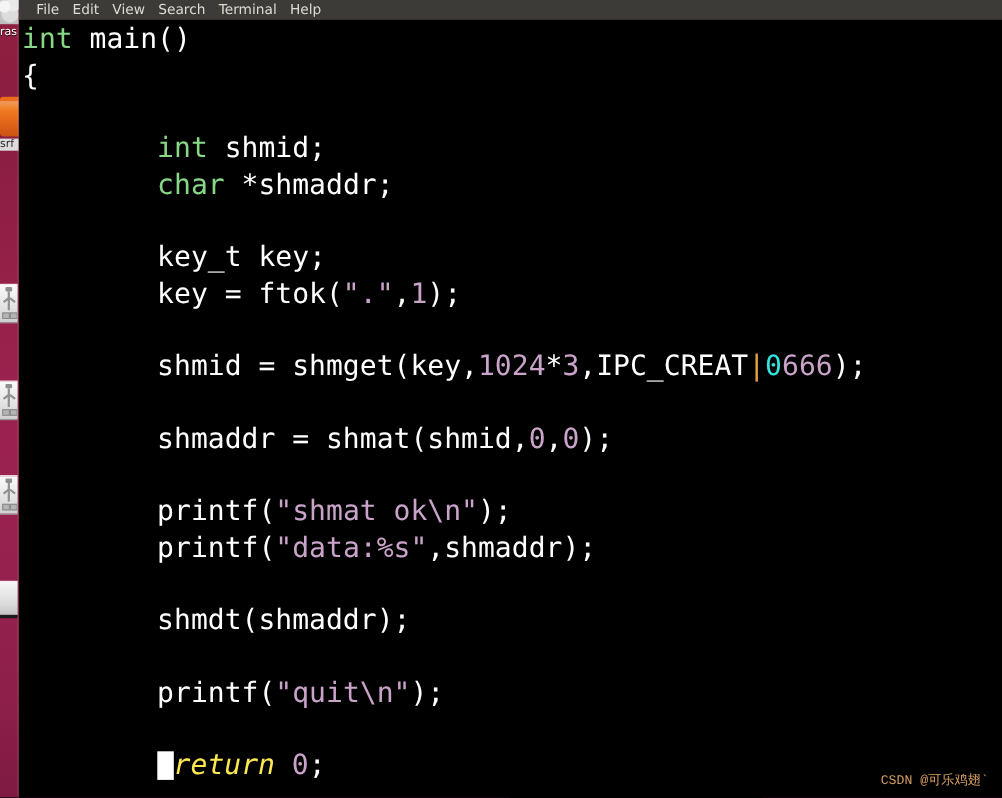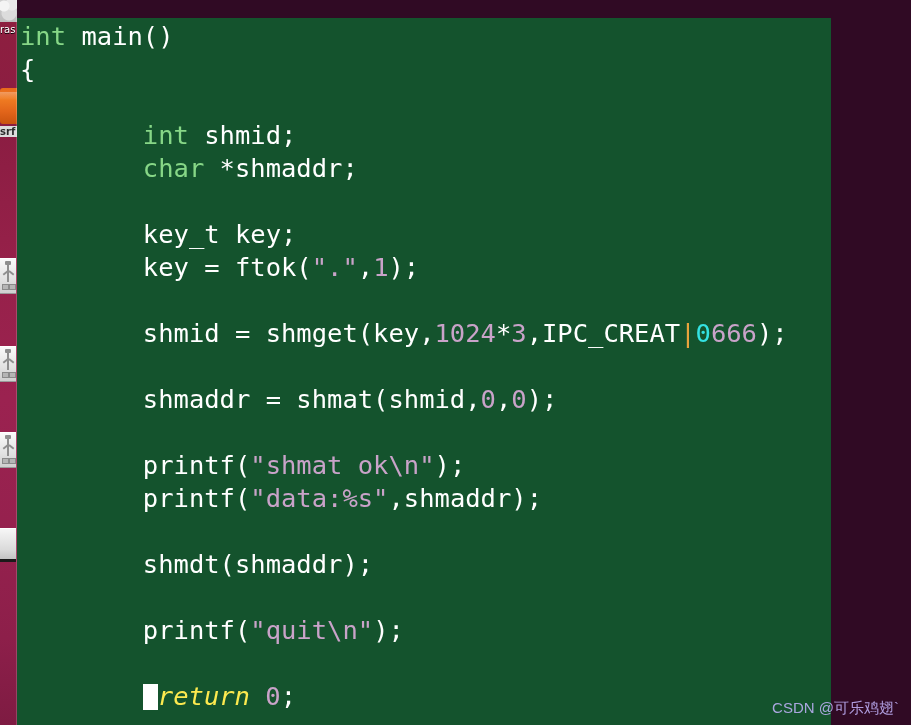--- a/index.html
+++ b/index.html
@@ -71,22 +71,22 @@
     display:flex;align-items:center;
   }
   .menu-item{
     color:#dfdbd2;font-size:12.5px;line-height:18px;
     padding:0 6px;white-space:nowrap;cursor:default;
   }
   .menu-item:first-child{margin-left:10px;}
 
   
   #term{
-    position:absolute;left:17px;top:18px;width:814px;height:707px;
-    background:#14532d;overflow:hidden;z-index:3;
+    position:absolute;left:17px;top:18px;width:894px;height:707px;
+    background:#000000;overflow:hidden;z-index:3;
   }
   #code{
     position:absolute;left:3px;top:2px;
     font-family:"DejaVu Sans Mono","Liberation Mono",monospace;
     font-size:25.5px;line-height:33px;
     color:#ffffff;white-space:pre;letter-spacing:0px;
   }
   .ln{height:33px;}
   .kw2{color:#87d787;}
   .id{color:#ffffff;}
@@ -96,35 +96,35 @@
   .pipe{color:#e8a33d;}
   .ret{color:#fce94f;font-style:italic;}
   .cursor{
     display:inline-block;width:15px;height:26px;
     background:#ffffff;vertical-align:-5px;
   }
 
   
   #watermark{
     position:absolute;right:12px;bottom:7px;z-index:6;
-    font-family:Liberation Sans, sans-serif;
-    font-size:15px;color:#c4b5fd;opacity:.85;white-space:nowrap;
+    font-family:Liberation Mono, monospace;
+    font-size:12px;color:#fdba74;opacity:.85;white-space:nowrap;
   }
 </style>
 </head>
 <body>
 
 <div id="screen">
 
   <div id="launcher">
     <div class="lnch-icon ico-files"></div>
     <div class="lbl" style="top:24px;">ras</div>
 
     <div class="lnch-icon ico-orange"></div>
-    <div class="lbl dark" style="top:126px;background:#dcdcdc;font-weight:bold;">srf</div>
+    <div class="lbl dark" style="top:126px;background:#dcdcdc;">srf</div>
 
     <div class="usb" style="top:258px;">
       <i class="tip"></i>
         <i class="stem"></i>
         <i class="arm1"></i>
         <i class="arm2"></i>
         <i class="b1"></i>
         <i class="b2"></i>
     </div>
     <div class="lbl amber" style="top:296px;">oo</div>
@@ -146,20 +146,28 @@
         <i class="arm2"></i>
         <i class="b1"></i>
         <i class="b2"></i>
     </div>
     <div class="lbl amber" style="top:470px;">oo</div>
 
     <div class="bar-icon" style="top:528px;"></div>
     <div class="lbl amber" style="top:570px;text-decoration:underline;">ata</div>
   </div>
 
+  <div id="menubar">
+    <div class="menu-item">File</div>
+    <div class="menu-item">Edit</div>
+    <div class="menu-item">View</div>
+    <div class="menu-item">Search</div>
+    <div class="menu-item">Terminal</div>
+    <div class="menu-item">Help</div>
+  </div>
 
   <div id="term">
     <div id="code"><div class="ln"><span class="kw2">int</span><span class="id"> </span><span class="id">main()</span></div><div class="ln"><span class="id">{</span></div><div class="ln">&nbsp;</div><div class="ln"><span class="id">        </span><span class="kw2">int</span><span class="id"> shmid;</span></div><div class="ln"><span class="id">        </span><span class="kw2">char</span><span class="id"> *shmaddr;</span></div><div class="ln">&nbsp;</div><div class="ln"><span class="id">        key_t key;</span></div><div class="ln"><span class="id">        key = ftok(</span><span class="str">"."</span><span class="id">,</span><span class="num">1</span><span class="id">);</span></div><div class="ln">&nbsp;</div><div class="ln"><span class="id">        shmid = shmget(key,</span><span class="num">1024</span><span class="id">*</span><span class="num">3</span><span class="id">,IPC_CREAT</span><span class="pipe">|</span><span class="oct">0</span><span class="num">666</span><span class="id">);</span></div><div class="ln">&nbsp;</div><div class="ln"><span class="id">        shmaddr = shmat(shmid,</span><span class="num">0</span><span class="id">,</span><span class="num">0</span><span class="id">);</span></div><div class="ln">&nbsp;</div><div class="ln"><span class="id">        printf(</span><span class="str">"shmat ok\n"</span><span class="id">);</span></div><div class="ln"><span class="id">        printf(</span><span class="str">"data:%s"</span><span class="id">,shmaddr);</span></div><div class="ln">&nbsp;</div><div class="ln"><span class="id">        shmdt(shmaddr);</span></div><div class="ln">&nbsp;</div><div class="ln"><span class="id">        printf(</span><span class="str">"quit\n"</span><span class="id">);</span></div><div class="ln">&nbsp;</div><div class="ln"><span class="id">        </span><span class="cursor"></span><span class="ret">return</span><span class="id"> </span><span class="num">0</span><span class="id">;</span></div><div class="ln">&nbsp;</div></div>
   </div>
 
   <div id="watermark">CSDN @可乐鸡翅`</div>
 
 </div>
 
 </body></html>

